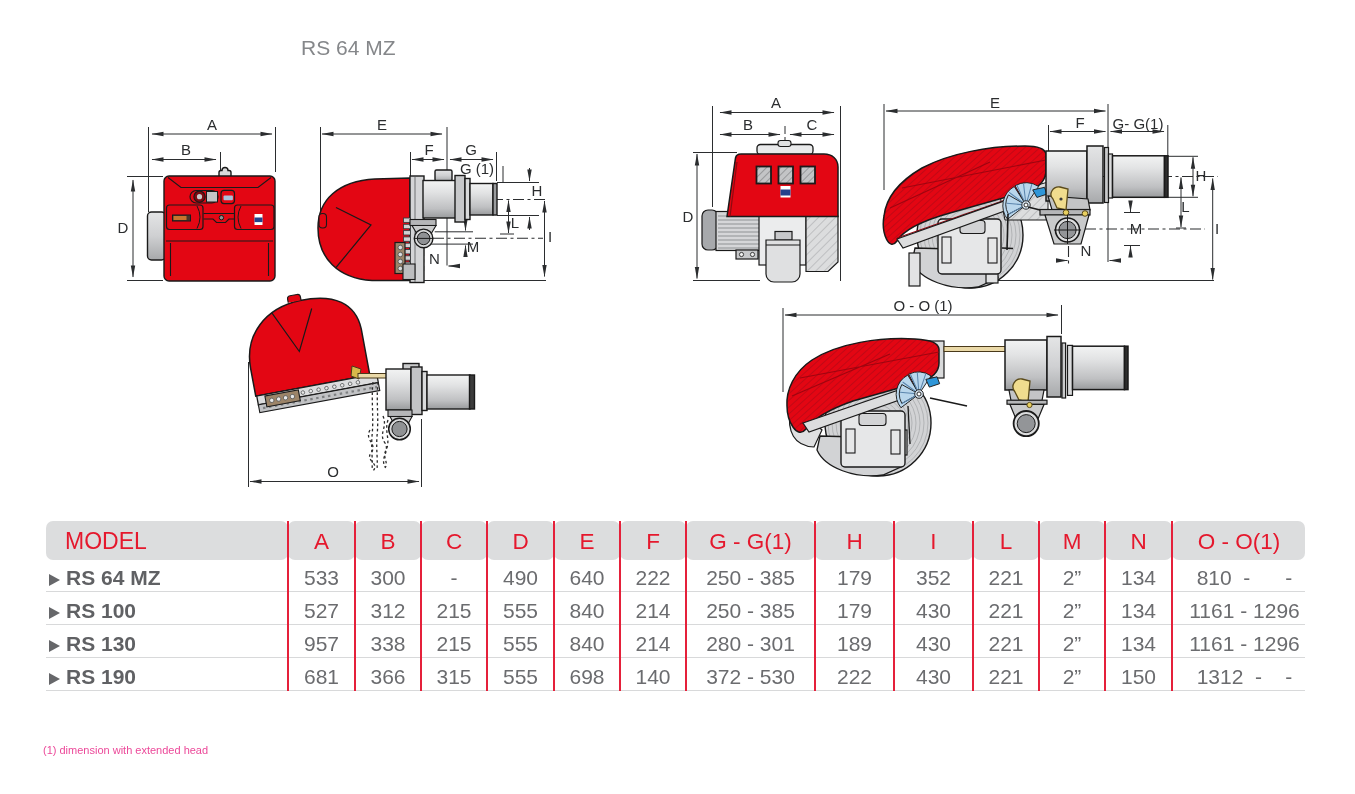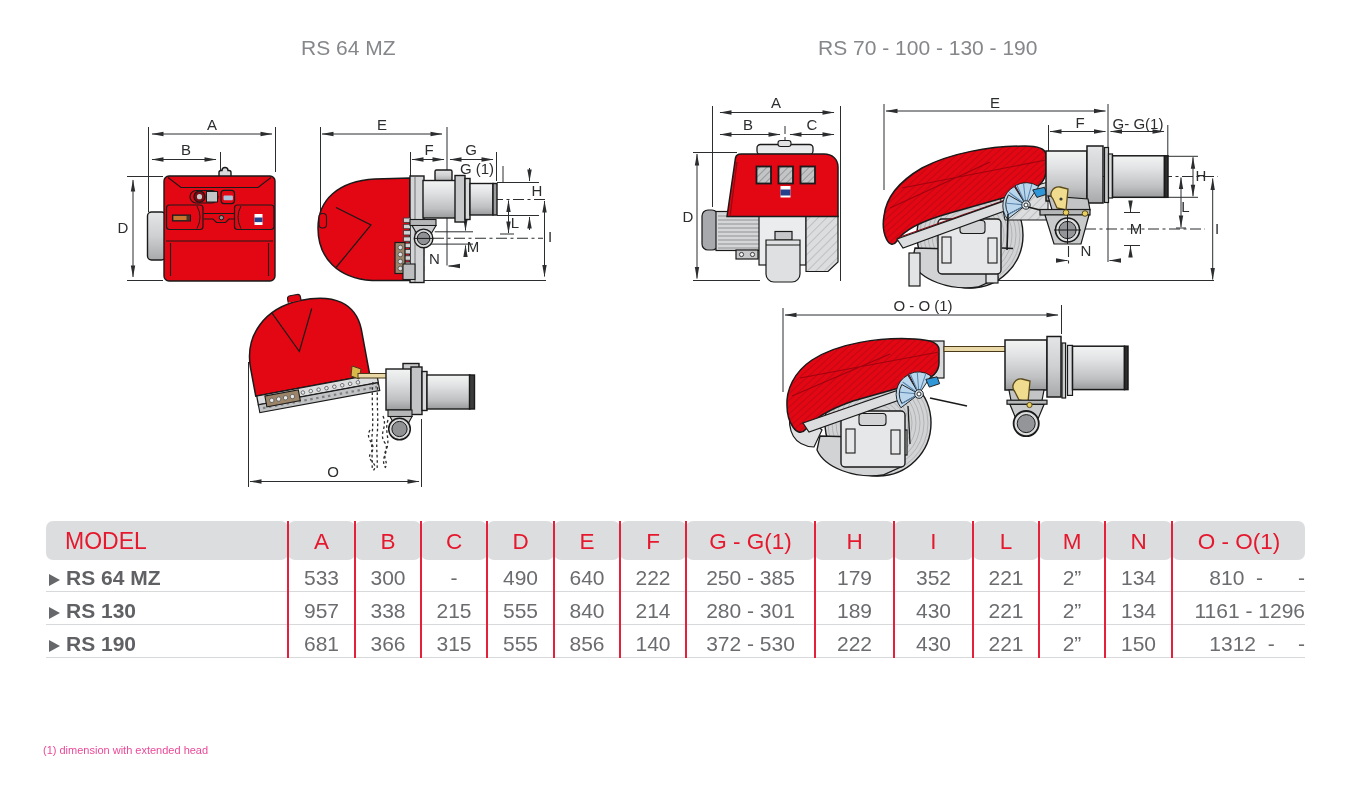--- a/index.html
+++ b/index.html
@@ -4,30 +4,29 @@
 <style>
 html,body{margin:0;padding:0;background:#fff;}
 #page{position:relative;width:1355px;height:794px;background:#fff;font-family:"Liberation Sans",sans-serif;overflow:hidden;}
 .title{position:absolute;color:#85878a;font-size:21px;white-space:pre;}
 #tbl{position:absolute;left:46px;top:521px;width:1259px;border-collapse:collapse;table-layout:fixed;}
 #tbl td{padding:5.5px 0 0 0;font-size:21px;text-align:center;color:#6b6c6f;border-left:2px solid #e5203a;border-bottom:1.5px solid #d8d9da;height:26.4px;overflow:hidden;white-space:pre;vertical-align:middle;}
 #tbl td:first-child{border-left:none;text-align:left;}
 #tbl tr.h td{background:#dcddde;color:#e5182d;font-size:22.5px;height:35.5px;border-bottom:none;padding-top:3px;border-radius:7px;}
 #tbl tr.h td:first-child{font-size:23px;padding-left:19px;}
 #tbl td.m{font-weight:bold;color:#606164;padding-left:3px;}
-#tbl td.o{text-align:right;padding-left:11px;}
+#tbl td.o{text-align:center;padding-left:11px;}
 .tri{display:inline-block;width:0;height:0;border-left:11px solid #66676a;border-top:6.5px solid transparent;border-bottom:6.5px solid transparent;margin-right:6px;vertical-align:-1px;}
 #foot{position:absolute;left:43px;top:744px;font-size:11px;color:#ec4899;}
 svg text{font-family:"Liberation Sans",sans-serif;font-size:15px;fill:#2b2d2f;}
 </style>
 </head>
 <body>
 <div id="page">
   <div class="title" style="left:301px;top:36px;">RS 64 MZ</div>
-  <div class="title" style="left:818px;top:36px;">RS 70 - 100 - 130 - 190</div>
 
   <svg id="art" width="1355" height="520" viewBox="0 0 1355 520" style="position:absolute;left:0;top:0;">
     <defs>
       <linearGradient id="gt" x1="0" y1="0" x2="0" y2="1">
         <stop offset="0" stop-color="#f2f3f3"></stop>
           <stop offset="0.3" stop-color="#e2e3e4"></stop>
         <stop offset="0.75" stop-color="#bfc0c2"></stop>
           <stop offset="1" stop-color="#999b9d"></stop>
       </linearGradient>
       <linearGradient id="gt2" x1="0" y1="0" x2="0" y2="1">
@@ -475,20 +474,36 @@
           <td>222</td>
           <td>250 - 385</td>
           <td>179</td>
           <td>352</td>
           <td>221</td>
           <td>2”</td>
           <td>134</td>
           <td class="o">810&nbsp;&nbsp;-&nbsp;&nbsp;&nbsp;&nbsp;&nbsp;&nbsp;-</td>
         </tr>
     <tr>
+          <td class="m"><span class="tri"></span>RS 100</td>
+          <td>527</td>
+          <td>312</td>
+          <td>215</td>
+          <td>555</td>
+          <td>840</td>
+          <td>214</td>
+          <td>250 - 385</td>
+          <td>179</td>
+          <td>430</td>
+          <td>221</td>
+          <td>2”</td>
+          <td>134</td>
+          <td class="o">1161 - 1296</td>
+        </tr>
+    <tr>
           <td class="m"><span class="tri"></span>RS 130</td>
           <td>957</td>
           <td>338</td>
           <td>215</td>
           <td>555</td>
           <td>840</td>
           <td>214</td>
           <td>280 - 301</td>
           <td>189</td>
           <td>430</td>
@@ -496,21 +511,21 @@
           <td>2”</td>
           <td>134</td>
           <td class="o">1161 - 1296</td>
         </tr>
     <tr>
           <td class="m"><span class="tri"></span>RS 190</td>
           <td>681</td>
           <td>366</td>
           <td>315</td>
           <td>555</td>
-          <td>856</td>
+          <td>698</td>
           <td>140</td>
           <td>372 - 530</td>
           <td>222</td>
           <td>430</td>
           <td>221</td>
           <td>2”</td>
           <td>150</td>
           <td class="o">1312&nbsp;&nbsp;-&nbsp;&nbsp;&nbsp;&nbsp;-</td>
         </tr>
   </tbody>

